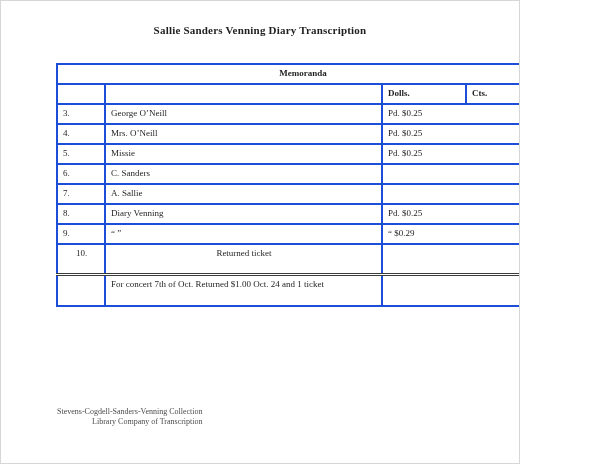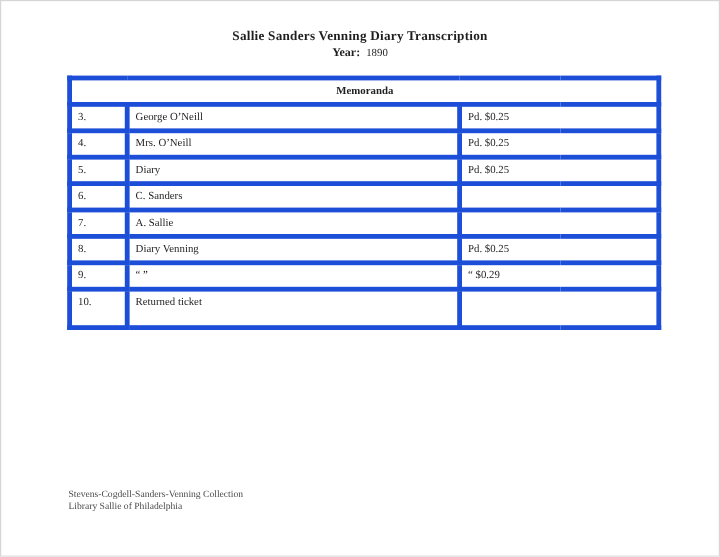--- a/index.html
+++ b/index.html
@@ -2,21 +2,21 @@
 <html><head>
 <meta charset="utf-8">
 <style>
   html, body {
     margin: 0;
     padding: 0;
     background: #ffffff;
   }
   .page {
     position: relative;
-    width: 600px;
+    width: 520px;
     height: 464px;
     box-sizing: border-box;
     background: #ffffff;
     border: 1px solid #d6d6d6;
     font-family: "Liberation Serif", "DejaVu Serif", serif;
     color: #1f1f1f;
     overflow: hidden;
   }
   .doc-title {
     position: absolute;
@@ -44,87 +44,89 @@
   table.memo-table {
     position: absolute;
     left: 55px;
     top: 62px;
     width: 491px;
     border-collapse: collapse;
     table-layout: fixed;
     font-size: 9px;
   }
   table.memo-table td {
-    border: 4px solid #1d4ed8;
+    border: 2px solid #1d4ed8;
     padding: 3px 4px 2px 5px;
     vertical-align: top;
     line-height: 11px;
     height: 13px;
     overflow: hidden;
     white-space: nowrap;
   }
   td.caption-cell {
     text-align: center;
     font-weight: bold;
     white-space: normal;
   }
   td.col-header { font-weight: bold; }
-  tr.tall-row td { height: 23px; }
+  tr.tall-row td { height: 23px; text-align: center; }
   tr.note-row td {
     border-top: 3px double #3c3c3c;
     height: 24px;
   }
   td.pre-line { white-space: pre-line; }
 
   .doc-footer {
     position: absolute;
     left: 56px;
     top: 406px;
     font-size: 8px;
     line-height: 10px;
     color: #4b4b4b;
   }
-  .doc-footer div { white-space: nowrap; }
+  .doc-footer div { white-space: nowrap; text-align: right; }
 </style>
 </head>
 <body>
 
 <div class="page">
 
   <div class="doc-title">Sallie Sanders Venning Diary Transcription</div>
-  <div class="doc-subtitle">
-    <span class="year-label">Year:</span>
-    <span>&nbsp;</span><span class="year-value">1890</span>
-  </div>
 
   <table class="memo-table">
     <colgroup>
       <col style="width:48px">
       <col style="width:277px">
       <col style="width:84px">
       <col style="width:82px">
     </colgroup>
     <tbody>
       <tr>
         <td class="caption-cell" colspan="4">Memoranda</td>
+      </tr>
+      <tr>
+        <td></td>
+        <td></td>
+        <td class="col-header">Dolls.</td>
+        <td class="col-header">Cts.</td>
       </tr>
 
       <tr>
         <td>3.</td>
         <td>George O’Neill</td>
         <td colspan="2">Pd. $0.25</td>
       </tr>
       <tr>
         <td>4.</td>
         <td>Mrs. O’Neill</td>
         <td colspan="2">Pd. $0.25</td>
       </tr>
       <tr>
         <td>5.</td>
-        <td>Diary</td>
+        <td>Missie</td>
         <td colspan="2">Pd. $0.25</td>
       </tr>
       <tr>
         <td>6.</td>
         <td>C. Sanders</td>
         <td colspan="2"></td>
       </tr>
       <tr>
         <td>7.</td>
         <td>A. Sallie</td>
@@ -138,21 +140,27 @@
       <tr>
         <td>9.</td>
         <td>“  ”</td>
         <td colspan="2">“ $0.29</td>
       </tr>
       <tr class="tall-row">
         <td>10.</td>
         <td>Returned ticket</td>
         <td colspan="2"></td>
       </tr>
+      <tr class="note-row">
+        <td></td>
+        <td class="pre-line">For concert 7th of Oct.
+Returned $1.00 Oct. 24 and 1 ticket</td>
+        <td colspan="2"></td>
+      </tr>
     </tbody>
   </table>
 
   <div class="doc-footer">
     <div>Stevens-Cogdell-Sanders-Venning Collection</div>
-    <div>Library Sallie of Philadelphia</div>
+    <div>Library Company of Transcription</div>
   </div>
 
 </div>
 
 </body></html>

